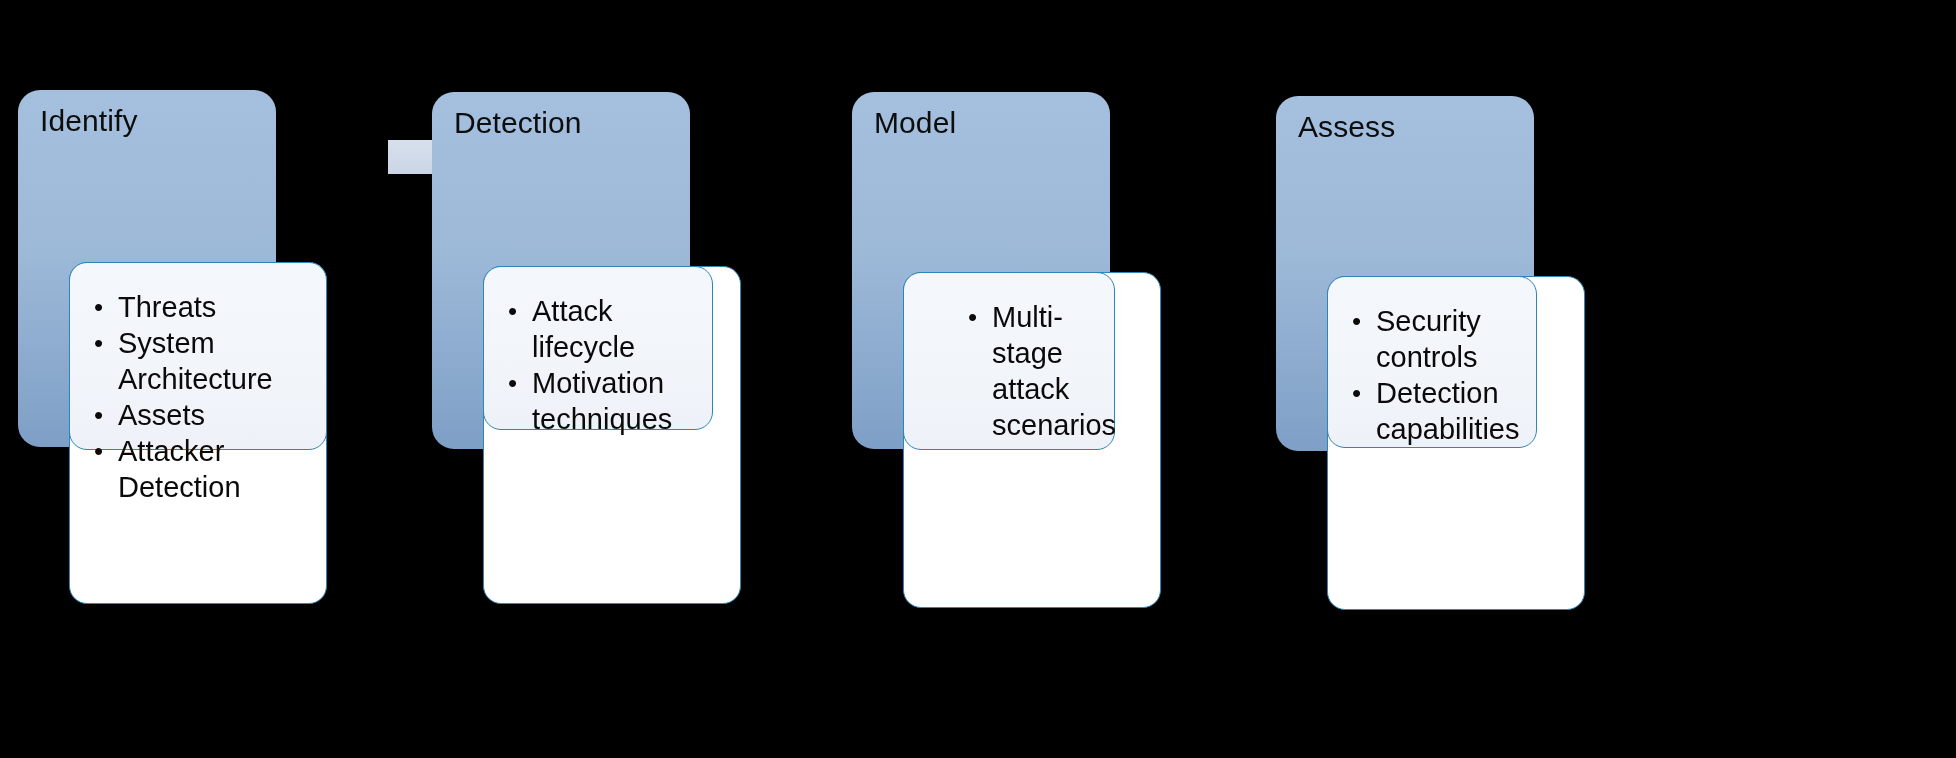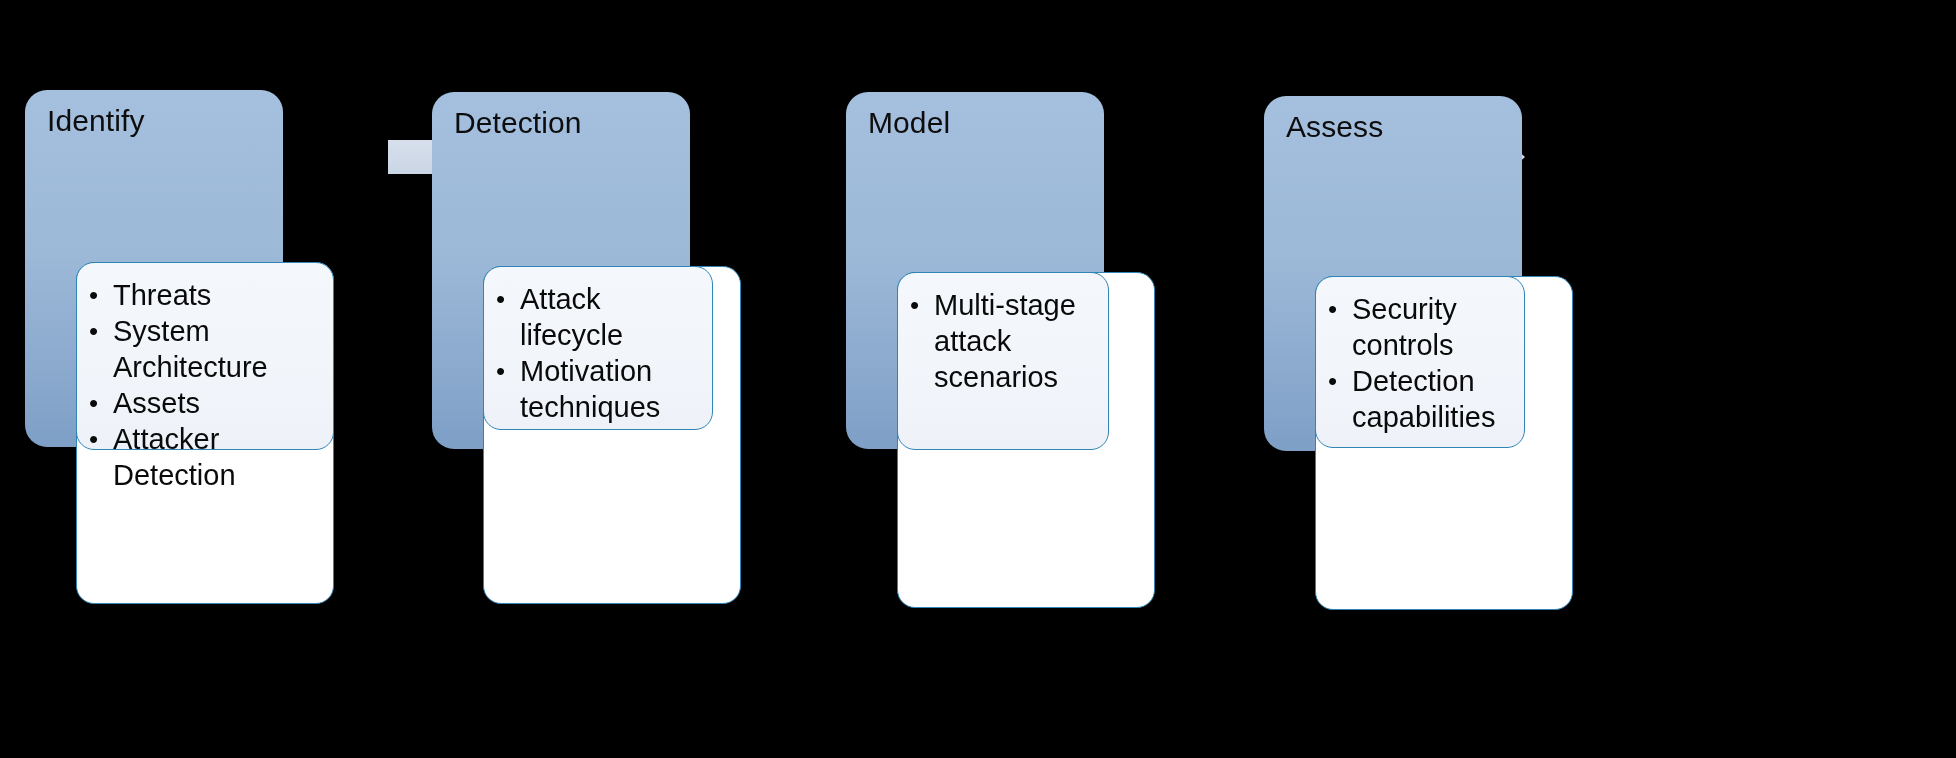--- a/index.html
+++ b/index.html
@@ -62,21 +62,21 @@
   
   .stage-bullets-box {
     position: absolute;
     background: linear-gradient(to bottom, #f4f7fb 0%, #f2f5fa 55%, #eef2f8 100%);
     border: 1px solid #2f85b5;
     border-radius: 18px;
     box-sizing: border-box;
     overflow: visible;
   }
   .stage-bullets {
-    margin: 0;
+    margin: 12px;
     padding: 14px 10px 10px 34px;
     list-style: none;
   }
   .stage-bullets li {
     position: relative;
     font-size: 29px;
     line-height: 36px;
     color: #0a0a0a;
     font-family: "Liberation Sans", sans-serif;
     margin-bottom: 0px;
@@ -102,21 +102,21 @@
     display: block;
     width: 105px;
     height: 78px;
   }
 </style>
 </head>
 <body>
 
 <div id="stage-canvas">
 
-  <div class="stage-group" style="left:8px;">
+  <div class="stage-group" style="left:1px;">
     <div class="stage-card" style="left:17px; top:90px; width:258px; height:357px;">
       <div class="stage-card-title">Identify</div>
     </div>
     <div class="stage-panel" style="left:68px; top:262px; width:258px; height:342px;"></div>
     <div class="stage-bullets-box" style="left:68px; top:262px; width:258px; height:188px;">
       <ul class="stage-bullets">
         <li>Threats</li>
         <li>System Architecture</li>
         <li>Assets</li>
         <li>Attacker Detection</li>
@@ -154,45 +154,45 @@
       <defs>
         <linearGradient id="ag2" x1="0" y1="0" x2="0" y2="1">
           <stop offset="0%" stop-color="#dfe6f0"></stop>
           <stop offset="100%" stop-color="#c2cfe1"></stop>
         </linearGradient>
       </defs>
       <polygon points="0,22 62,22 62,0 105,39 62,78 62,56 0,56" fill="url(#ag2)"></polygon>
     </svg>
   </div>
 
-  <div class="stage-group" style="left:0px;">
+  <div class="stage-group" style="left:6px;">
     <div class="stage-card" style="left:846px; top:92px; width:258px; height:357px;">
       <div class="stage-card-title">Model</div>
     </div>
     <div class="stage-panel" style="left:897px; top:272px; width:258px; height:336px;"></div>
-    <div class="stage-bullets-box" style="left:897px; top:272px; width:212px; height:178px;">
+    <div class="stage-bullets-box" style="left:897px; top:272px; width:212px; height:178px;padding-left:40px;">
       <ul class="stage-bullets">
         <li>Multi-stage attack scenarios</li>
       </ul>
     </div>
   </div>
 
   <div class="stage-arrow" style="left:1420px; top:118px;">
     <svg viewBox="0 0 105 78" xmlns="http://www.w3.org/2000/svg">
       <defs>
         <linearGradient id="ag3" x1="0" y1="0" x2="0" y2="1">
           <stop offset="0%" stop-color="#dfe6f0"></stop>
           <stop offset="100%" stop-color="#c2cfe1"></stop>
         </linearGradient>
       </defs>
       <polygon points="0,22 62,22 62,0 105,39 62,78 62,56 0,56" fill="url(#ag3)"></polygon>
     </svg>
   </div>
 
-  <div class="stage-group" style="left:4px;padding-left:16px;">
+  <div class="stage-group" style="left:16px;padding-left:16px;">
     <div class="stage-card" style="left:1260px; top:96px; width:258px; height:355px;">
       <div class="stage-card-title">Assess</div>
     </div>
     <div class="stage-panel" style="left:1311px; top:276px; width:258px; height:334px;"></div>
     <div class="stage-bullets-box" style="left:1311px; top:276px; width:210px; height:172px;">
       <ul class="stage-bullets">
         <li>Security controls</li>
         <li>Detection capabilities</li>
       </ul>
     </div>

